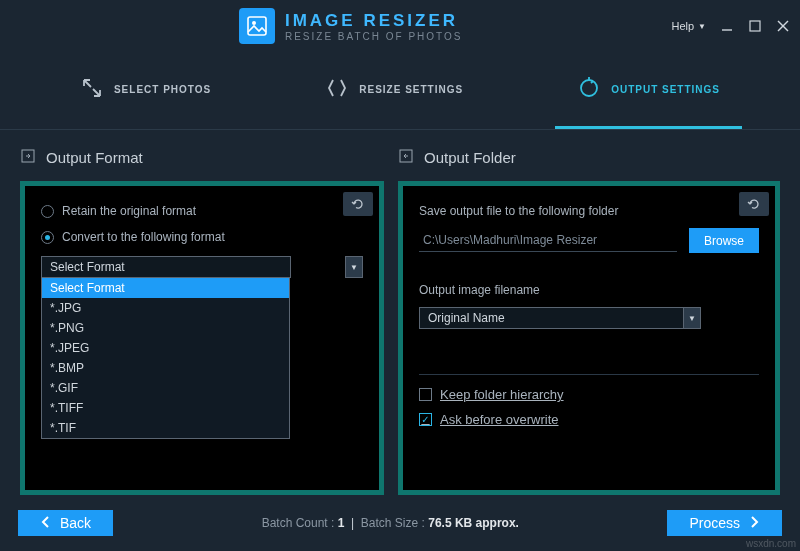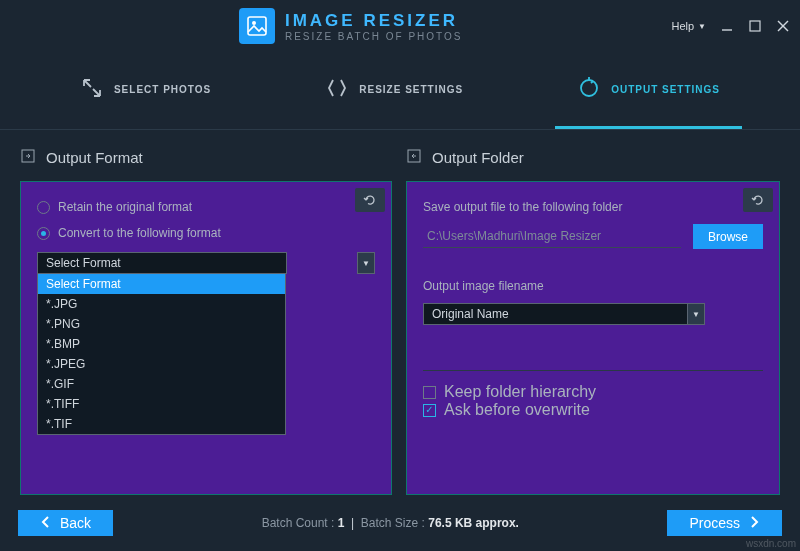--- a/index.html
+++ b/index.html
@@ -68,22 +68,22 @@
 }
 .panel {
   flex: 1; display: flex; flex-direction: column;
 }
 .panel-header {
   display: flex; align-items: center; gap: 10px;
   color: #c8d0d8; font-size: 15px; margin-bottom: 14px;
 }
 .panel-body {
   flex: 1;
-  border: 1px solid #0f766e;
-  background: #4c1d95;
+  border: 5px solid #0f766e;
+  background: #000000;
   padding: 18px 16px;
   position: relative;
 }
 .reset-btn {
   position: absolute; top: 6px; right: 6px;
   width: 30px; height: 24px;
   background: #2c3b4a;
   display: flex; align-items: center; justify-content: center;
   cursor: pointer;
   border-radius: 2px;
@@ -146,22 +146,23 @@
   width: 70px; height: 25px;
   background: #1e9cf7; color: #fff;
   border: none; font-size: 12px; cursor: pointer;
 }
 .row-flex { display: flex; align-items: center; gap: 12px; }
 .select-small { width: 282px; position: relative; }
 .select-small .select-display { width: 100%; }
 .select-small .select-caret { right: 0; }
 .checkbox-row {
   display: flex; align-items: center; gap: 8px;
-  color: #a9b3bd; font-size: 16px;
+  margin-top: 10px; color: #a9b3bd; font-size: 13px;
   cursor: pointer;
+  text-decoration: underline;
 }
 .spacer { height: 46px; border-bottom: 1px solid #2a3846; margin-bottom: 12px; }
 
 .footer {
   height: 56px;
   display: flex; align-items: center;
   padding: 0 18px;
   background: #1b2632;
 }
 .btn {
@@ -277,22 +278,22 @@
         <span class="radio checked"></span>
         <span>Convert to the following format</span>
       </div>
       <div class="select-wrap">
         <div class="select-display">Select Format</div>
         <div class="select-caret">▼</div>
         <div class="dropdown">
           <div class="dropdown-item selected">Select Format</div>
           <div class="dropdown-item">*.JPG</div>
           <div class="dropdown-item">*.PNG</div>
+          <div class="dropdown-item">*.JPEG</div>
           <div class="dropdown-item">*.BMP</div>
-          <div class="dropdown-item">*.JPEG</div>
           <div class="dropdown-item">*.GIF</div>
           <div class="dropdown-item">*.TIFF</div>
           <div class="dropdown-item">*.TIF</div>
         </div>
       </div>
     </div>
   </div>
 
   <div class="panel">
     <div class="panel-header">

